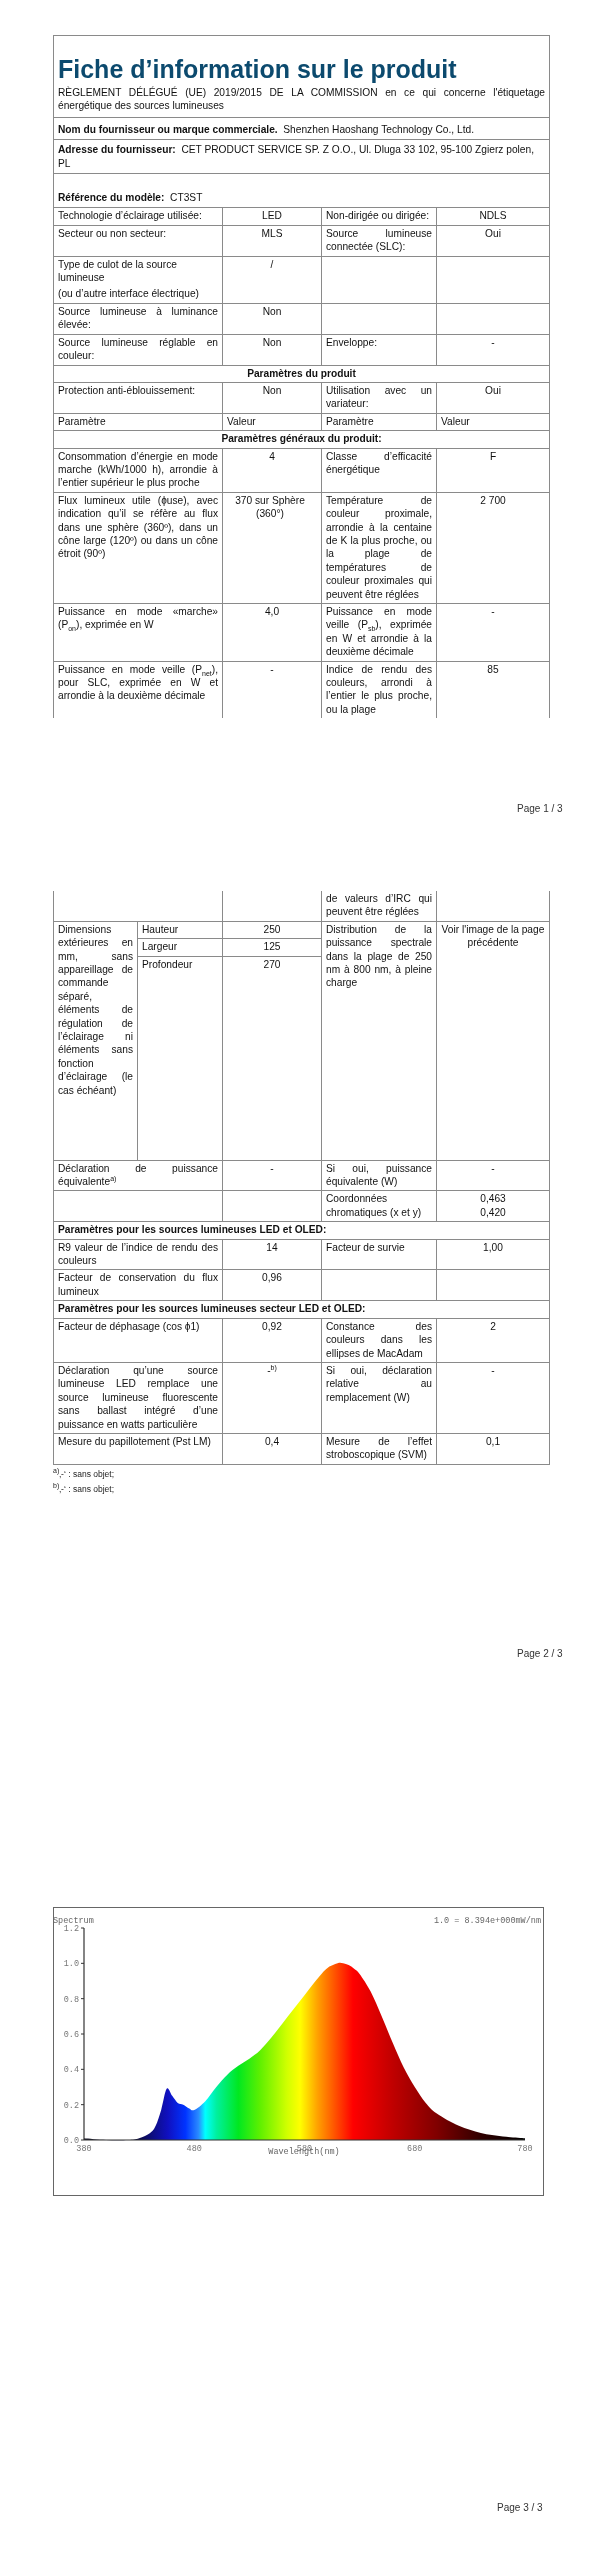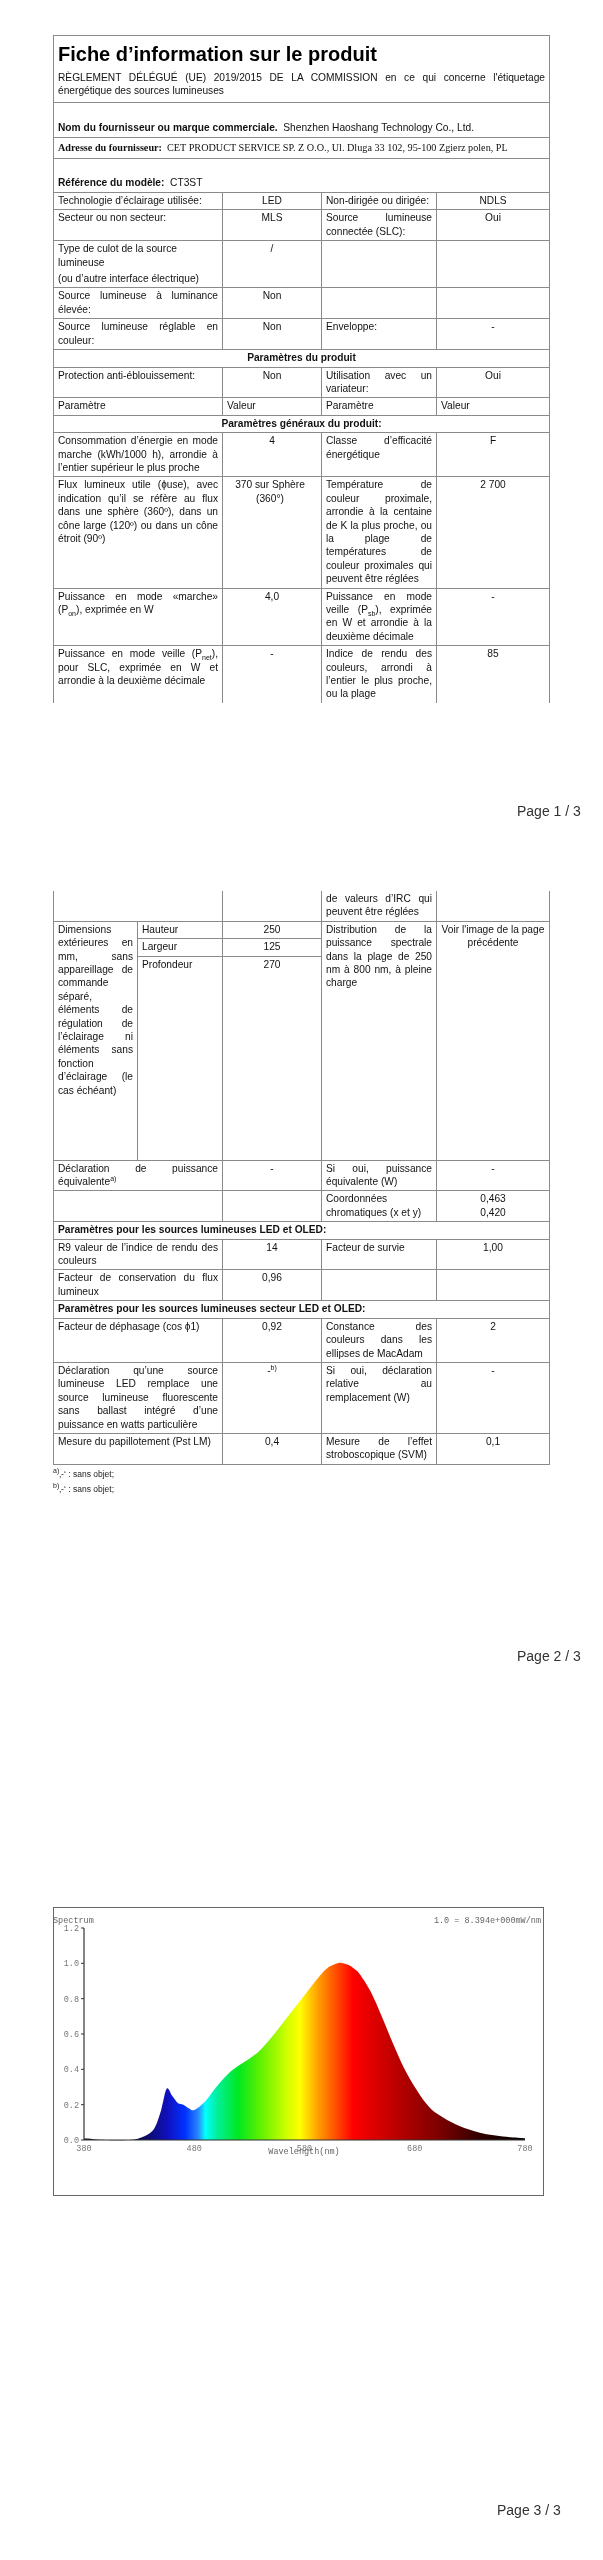--- a/index.html
+++ b/index.html
@@ -4,24 +4,24 @@
 <style>
   html,body{margin:0;padding:0;background:#fff;}
   body{width:603px;height:2560px;position:relative;font-family:"Liberation Sans",sans-serif;color:#111;overflow:hidden;}
   .abs{position:absolute;}
   table{border-collapse:collapse;table-layout:fixed;width:496px;font-size:10.2px;line-height:13.4px;}
   td{border:1px solid #8a8a8a;padding:1px 4px 2px 4px;vertical-align:top;}
   td.j{text-align:justify;}
   td.c{text-align:center;}
   td.b{font-weight:bold;}
   td.hc{text-align:center;font-weight:bold;}
-  .title{font-size:20px;line-height:30px;font-weight:bold;color:#000000;padding:2px 4px 0 4px;}
+  .title{font-size:25px;line-height:30px;font-weight:bold;color:#0c4a6e;padding:17px 4px 0 4px;}
   .sub{font-size:7px;vertical-align:sub;line-height:0;}
   .sup{font-size:7px;vertical-align:super;line-height:0;}
-  .pagenum{font-size:14px;color:#333;}
+  .pagenum{font-size:10px;color:#333;}
   .foot{font-size:8.5px;color:#222;}
   td.noTop{border-top:none;}
   td.noBot{border-bottom:none;}
   svg text{font-family:"Liberation Mono",monospace;}
 </style>
 </head>
 <body>
 
 <div class="abs" style="left:53px;top:35px;">
 <table>
@@ -34,26 +34,26 @@
   <tbody>
         <tr>
           <td colspan="4" style="padding-bottom:0;border-bottom:none;">
     <div class="title" style="padding-left:0">Fiche d’information sur le produit</div>
   </td>
         </tr>
   <tr>
           <td colspan="4" class="j" style="border-top:none;padding-top:2px;padding-bottom:4px;">RÈGLEMENT DÉLÉGUÉ (UE) 2019/2015 DE LA COMMISSION en ce qui concerne l'étiquetage énergétique des sources lumineuses</td>
         </tr>
   <tr>
-          <td colspan="4" style="padding-top:18px;padding-bottom:3px;">
+          <td colspan="4" style="padding-top:5px;padding-bottom:3px;">
     <b>Nom du fournisseur ou marque commerciale.</b>&nbsp; <span>Shenzhen Haoshang Technology Co., Ltd.</span>
   </td>
         </tr>
   <tr>
-          <td colspan="4" style="padding-top:3px;padding-bottom:3px;font-family:Liberation Serif, serif;">
+          <td colspan="4" style="padding-top:3px;padding-bottom:3px;">
     <b>Adresse du fournisseur:</b>&nbsp; <span>CET PRODUCT SERVICE SP. Z O.O., Ul. Dluga 33 102, 95-100 Zgierz polen, PL</span>
   </td>
         </tr>
   <tr>
           <td colspan="4" style="padding-top:17px;padding-bottom:3px;">
     <b>Référence du modèle:</b>&nbsp; <span>CT3ST</span>
   </td>
         </tr>
 
   <tr>

